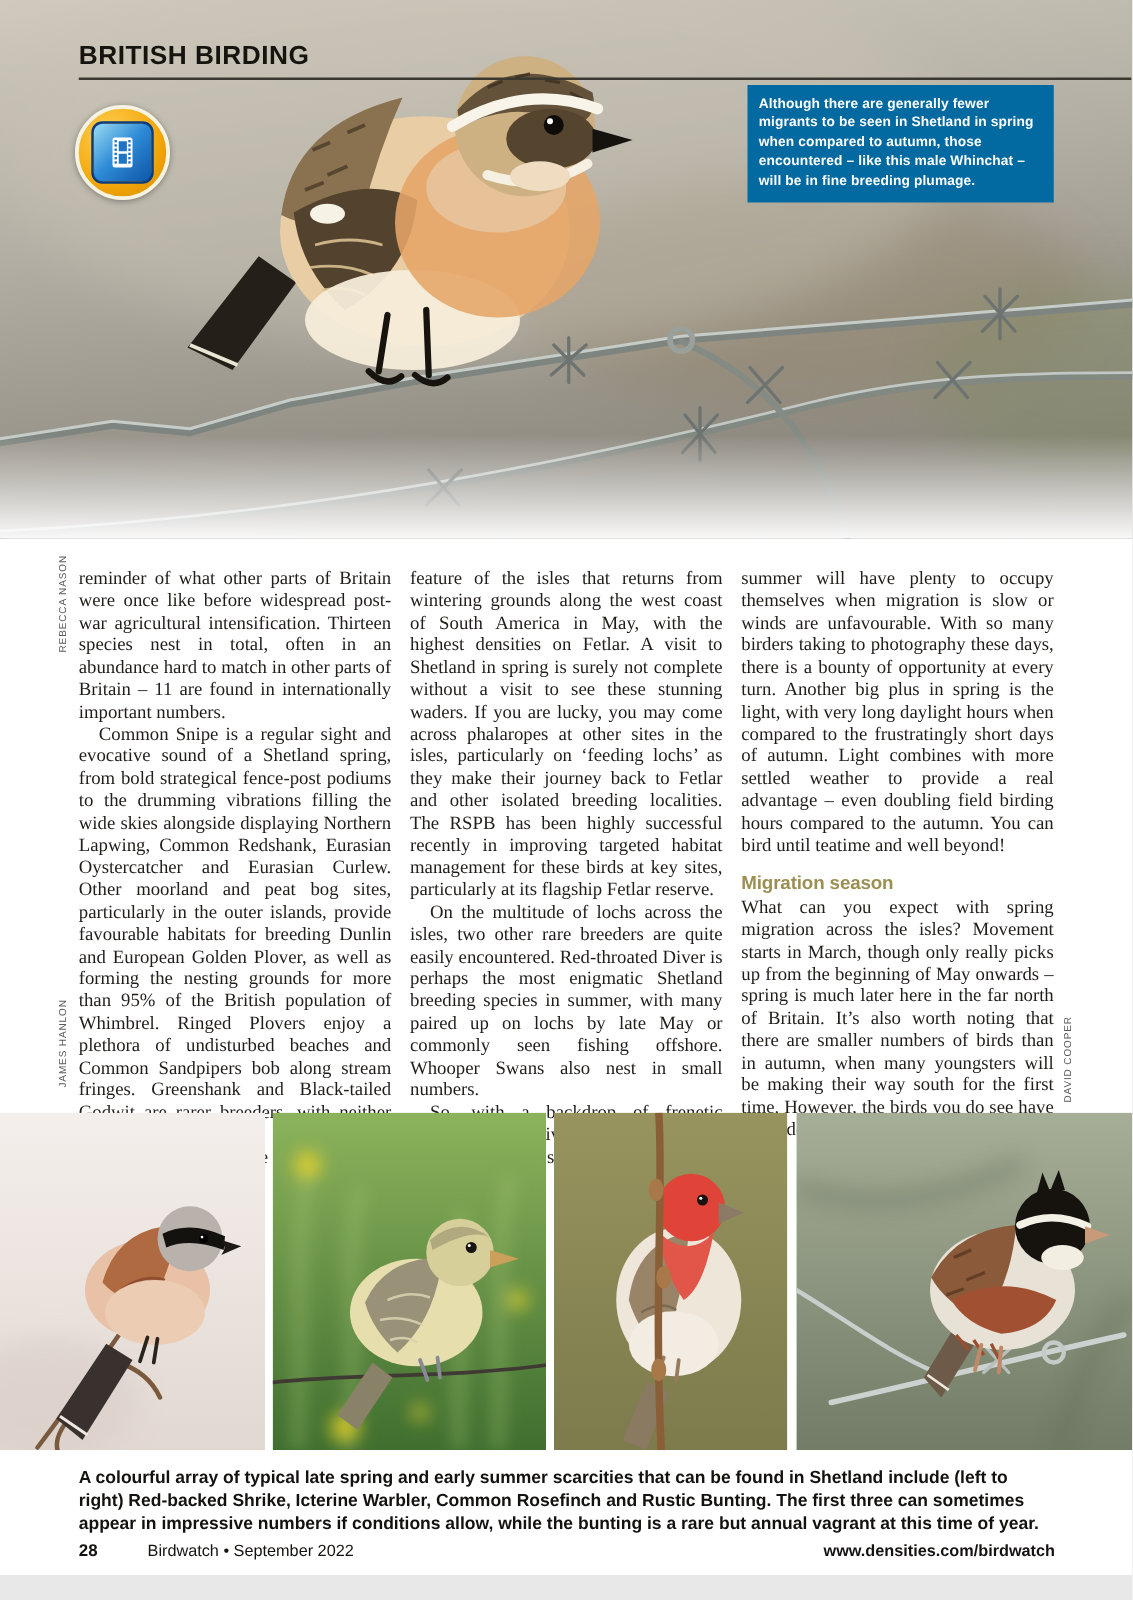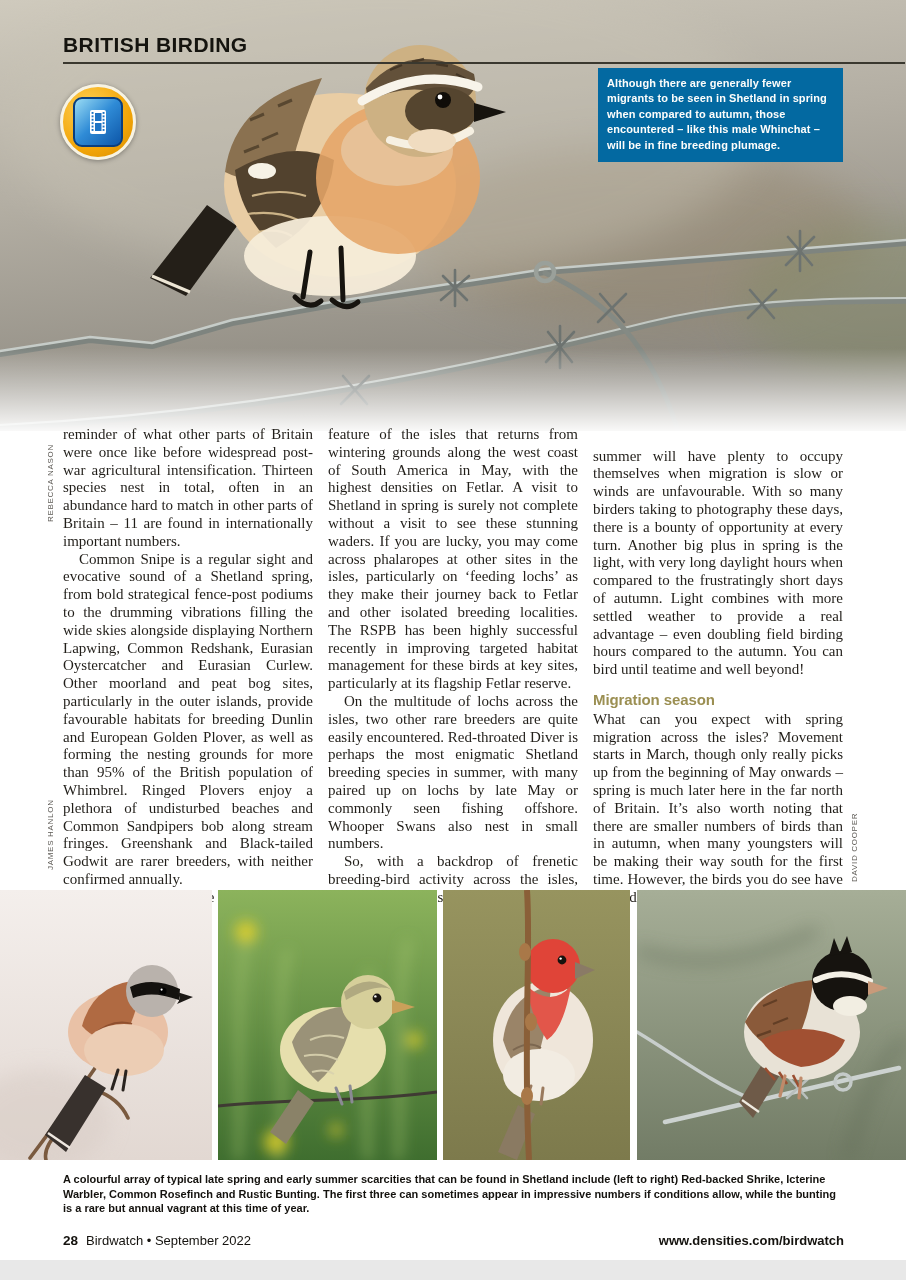--- a/index.html
+++ b/index.html
@@ -17,21 +17,21 @@
     border:3px solid #f7f3e3;box-shadow:0 1px 5px rgba(0,0,0,.35);
     display:flex;align-items:center;justify-content:center;cursor:pointer;}
   .video-inner{width:46px;height:46px;border-radius:9px;
     background:linear-gradient(135deg,#9adcf4,#2f8bd6 48%,#0d56a8);
     border:2px solid #0a3e7e;display:flex;align-items:center;justify-content:center;}
   .hero-caption{position:absolute;top:68px;left:598px;width:245px;box-sizing:border-box;
     background:#0369a1;color:#fdfdfb;font-family:"Liberation Sans",sans-serif;font-weight:bold;
     font-size:11px;line-height:1.4;padding:8px 9px 9px;letter-spacing:.1px;}
 
   
-  .article{position:absolute;top:426px;left:63px;width:781px;display:flex;gap:15px;color:#211e19;align-items:flex-end;}
+  .article{position:absolute;top:455px;left:63px;width:781px;display:flex;gap:15px;color:#211e19;}
   .col{width:250px;font-size:15px;line-height:17.8px;text-align:justify;}
   .col p{margin:0;}
   .col p.ind{text-indent:16px;}
   .subhead{font-family:"Liberation Sans",sans-serif;font-weight:bold;font-size:15px;
     color:#9b8f52;margin:13px 0 3px;letter-spacing:-.1px;text-align:left;line-height:1.05;}
 
   
   .vcredit{position:absolute;font-family:"Liberation Sans",sans-serif;font-size:8px;color:#5d5a55;
     letter-spacing:.7px;writing-mode:vertical-rl;transform:rotate(180deg);white-space:nowrap;}
   #credit-hero{left:46px;top:432px;height:90px;}
@@ -41,27 +41,27 @@
   #credit-perry{left:649px;top:892px;height:72px;}
 
   
   .gallery{position:absolute;top:890px;left:0;width:906px;height:270px;}
   .gphoto{position:absolute;top:0;height:270px;overflow:hidden;}
   #g1{left:0;width:212px;}
   #g2{left:218px;width:219px;}
   #g3{left:443px;width:187px;}
   #g4{left:637px;width:269px;}
   .gallery-caption{position:absolute;top:1172px;left:63px;width:781px;
-    font-family:"Liberation Sans",sans-serif;font-weight:bold;font-size:11px;line-height:1.33;
+    font-family:"Liberation Sans",sans-serif;font-weight:bold;font-size:14px;line-height:1.33;
     color:#14120e;}
 
   
   .footer{position:absolute;top:1233px;left:63px;width:781px;display:flex;align-items:baseline;
     font-family:"Liberation Sans",sans-serif;font-size:13px;color:#14120e;}
-  .footer .pnum{font-weight:bold;margin-right:8px;font-size:13.5px;}
+  .footer .pnum{font-weight:bold;margin-right:40px;font-size:13.5px;}
   .footer .site{margin-left:auto;font-weight:bold;cursor:pointer;}
 </style>
 </head>
 <body>
 
 <div class="page">
 
   <div class="hero">
     <svg width="906" height="431" viewBox="0 0 906 431">
       <defs>

